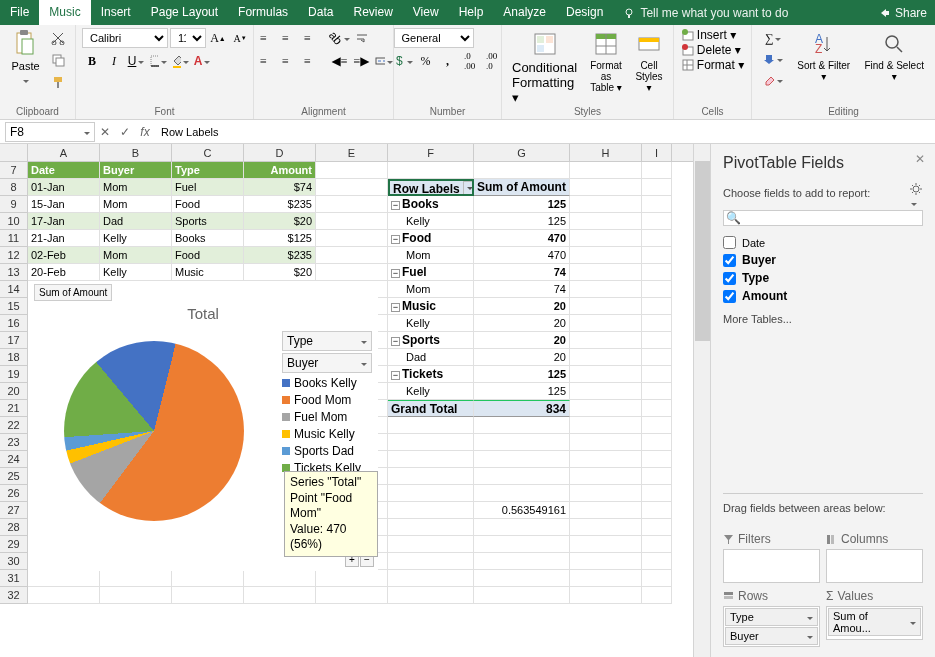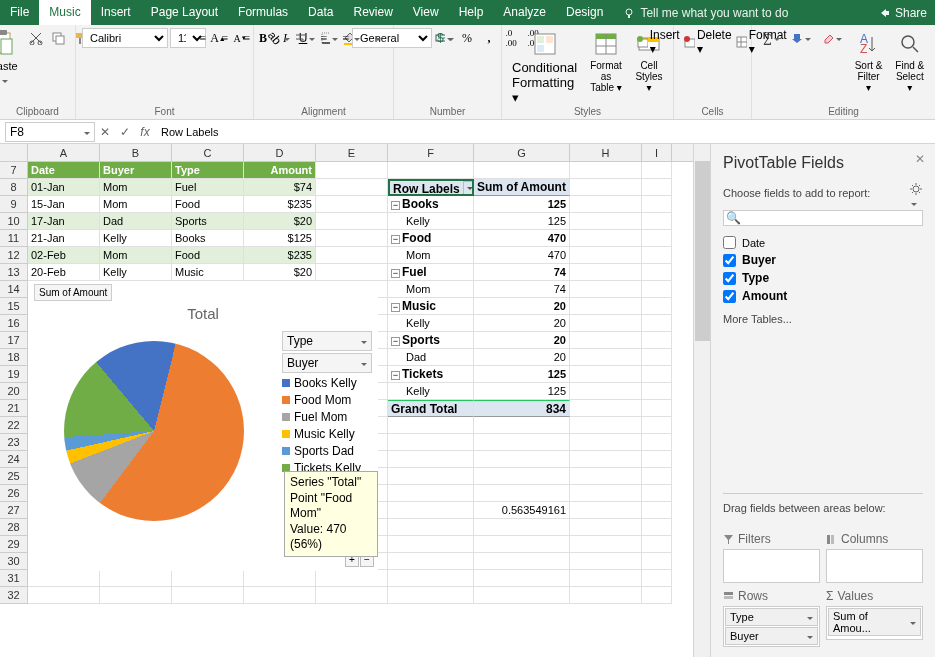--- a/index.html
+++ b/index.html
@@ -14,21 +14,21 @@
 .share{margin-left:auto;margin-right:8px;display:flex;align-items:center;opacity:.95;}
 .share svg{margin-right:4px;}
 
 .ribbon{height:95px;background:#f3f3f3;border-bottom:1px solid #d4d4d4;display:flex;}
 .rgroup{border-right:1px solid #e0e0e0;padding:3px 6px 0 6px;display:flex;flex-direction:column;align-items:center;justify-content:space-between;}
 .rgroup .glabel{font-size:10px;color:#666;margin-bottom:2px;text-align:center;}
 .rcontent{display:flex;align-items:flex-start;gap:4px;height:72px;}
 .btn-big{display:flex;flex-direction:column;align-items:center;justify-content:flex-start;padding:2px 4px;cursor:pointer;}
 .btn-big .ico{width:28px;height:28px;display:flex;align-items:center;justify-content:center;}
 .btn-big span{font-size:11px;margin-top:2px;}
-.stackv{display:flex;flex-direction:row;gap:2px;}
+.stackv{display:flex;flex-direction:column;gap:2px;}
 .stackh{display:flex;align-items:center;gap:2px;}
 .rsel{height:20px;border:1px solid #ccc;background:#fff;font-size:11px;padding:0 3px;}
 .rbtn{width:20px;height:20px;display:inline-flex;align-items:center;justify-content:center;cursor:pointer;border:1px solid transparent;font-family:"Times New Roman",serif;}
 .dd-caret::after{content:"";border:3px solid transparent;border-top-color:#666;display:inline-block;margin-left:2px;position:relative;top:2px;}
 
 .fbar{height:24px;border-bottom:1px solid #d4d4d4;display:flex;align-items:center;background:#fff;}
 .namebox{width:90px;border:1px solid #ccc;margin:2px 0 2px 5px;padding:2px 4px;font-size:11px;display:flex;justify-content:space-between;align-items:center;}
 .fx-btn{width:20px;text-align:center;color:#666;}
 .fval{flex:1;padding:2px 6px;font-size:11px;}
 

